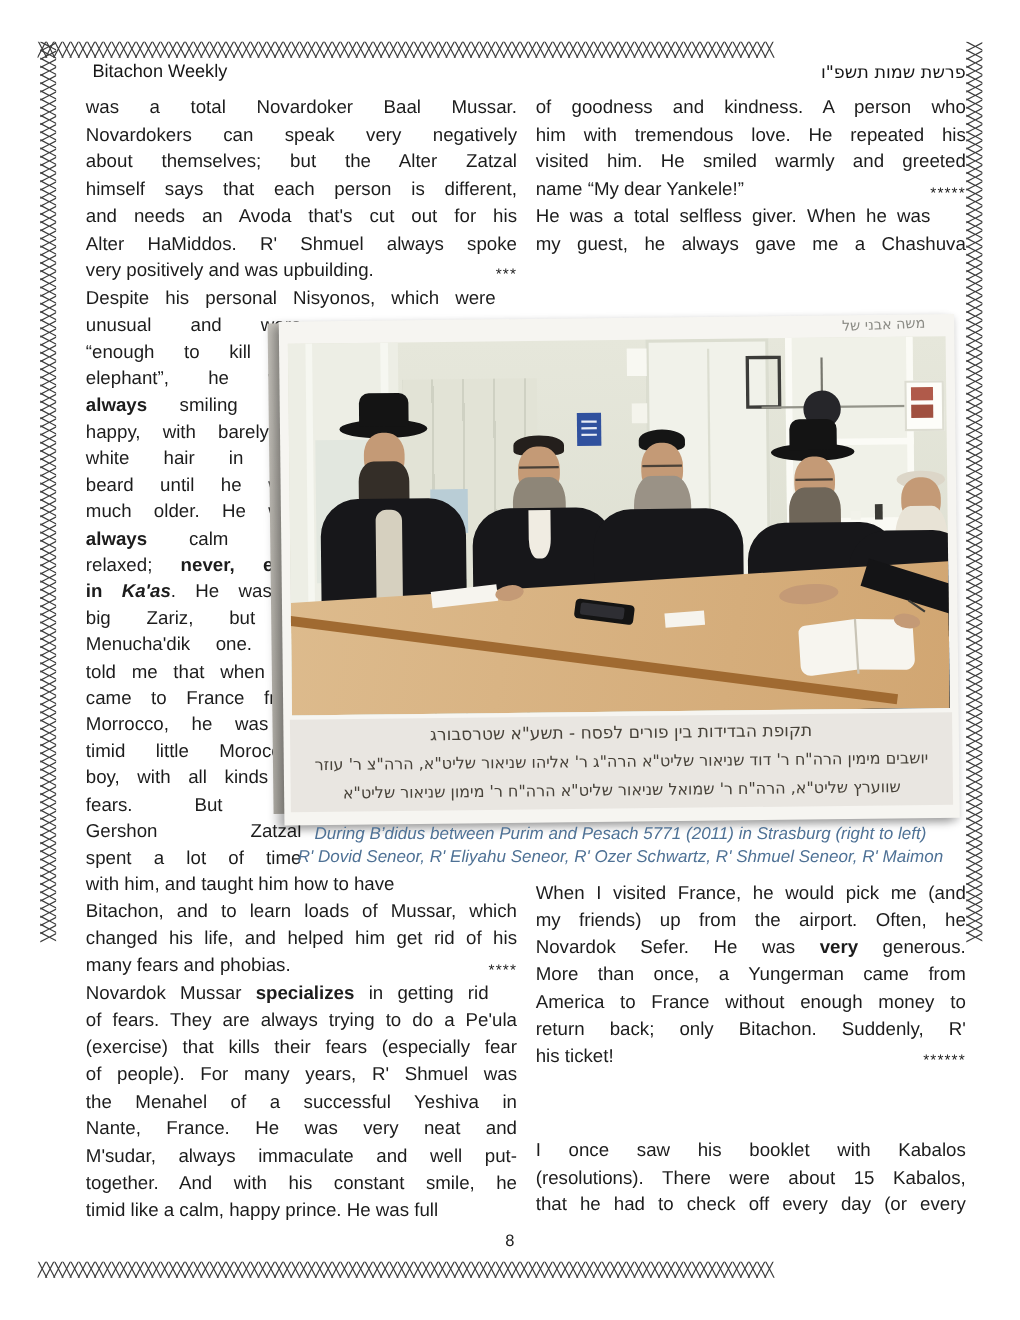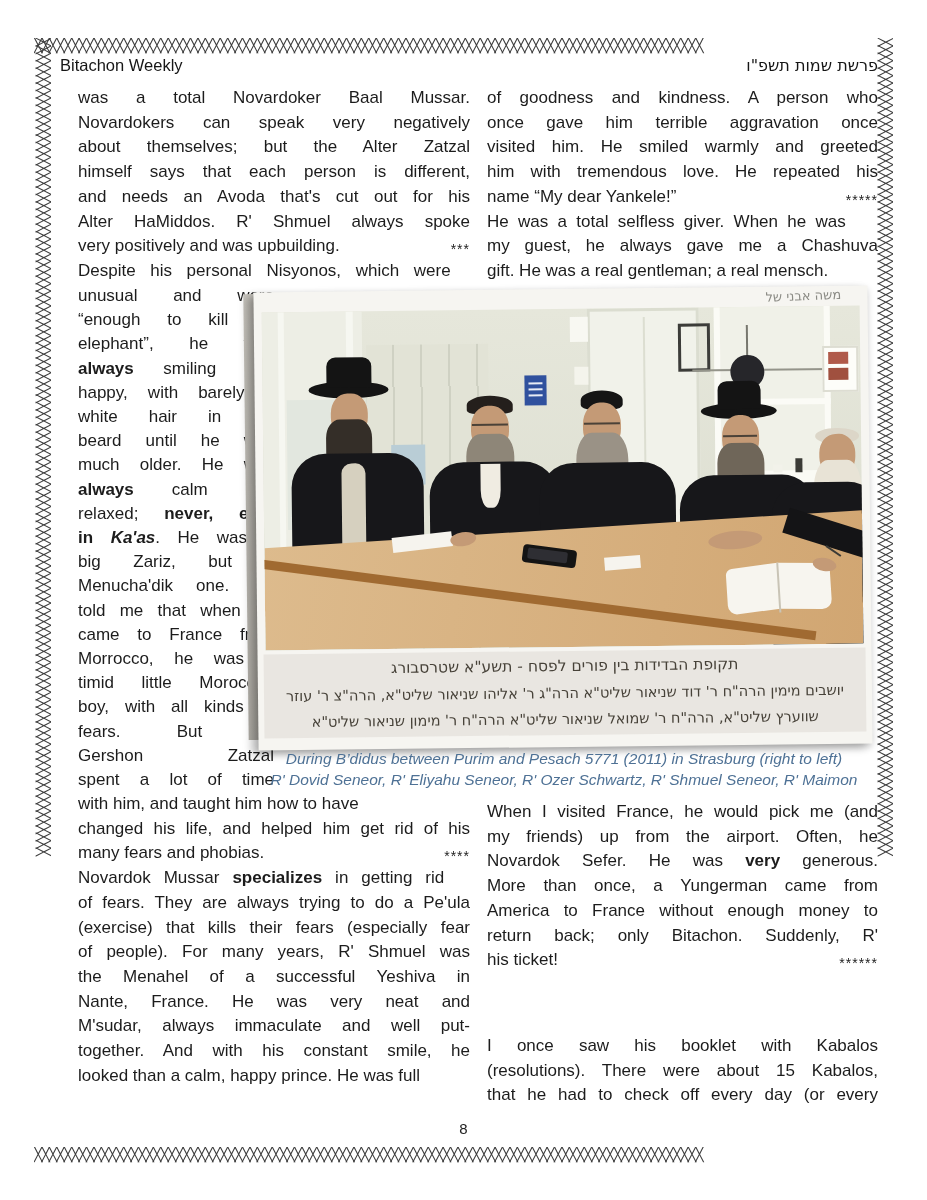--- a/index.html
+++ b/index.html
@@ -11,21 +11,21 @@
   
   .border-h{position:absolute;left:34px;width:860px;height:17px;overflow:hidden;
     white-space:nowrap;color:#3d3d3d;font:14px/15px "DejaVu Sans",sans-serif;letter-spacing:-1px;}
   .border-top{top:38px;} .border-bottom{top:1147px;}
   .border-v{position:absolute;top:38px;height:1126px;width:17px;overflow:hidden;
     color:#3d3d3d;font:14px/15px "DejaVu Sans",sans-serif;letter-spacing:-1px;
     writing-mode:vertical-rl;}
   .border-left{left:34px;} .border-right{left:876px;}
   
   .hdr{position:absolute;top:56px;font-size:16.5px;color:#161616;}
-  .hdr-left{left:60px;}
+  .hdr-left{left:84px;}
   .hdr-right{left:488px;width:390px;text-align:right;direction:rtl;font-family:"DejaVu Sans",sans-serif;font-size:16px;}
   
   .block{position:absolute;font-size:17px;line-height:24.7px;color:#1c1c1c;}
   .tl{text-align:justify;text-align-last:justify;}
   .tl.nj{text-align-last:left;}
   .i{} .b{font-weight:bold;} .bi{font-weight:bold;font-style:italic;}
   .star{float:right;font-size:14px;letter-spacing:1px;padding-top:3px;}
   #left-top{left:78px;top:86px;width:392px;}
   #left-narrow{left:78px;top:284px;width:196px;line-height:24.2px;}
   #left-bottom{left:78px;top:792px;width:392px;}
@@ -189,41 +189,40 @@
     <div class="tl"><span>came to France from</span></div>
     <div class="tl"><span>Morrocco, he was a</span></div>
     <div class="tl"><span>timid little Moroccan</span></div>
     <div class="tl"><span>boy, with all kinds of</span></div>
     <div class="tl"><span>fears. But R'</span></div>
     <div class="tl"><span>Gershon </span><span class="i">Zatzal</span></div>
     <div class="tl"><span>spent a lot of time</span></div>
   </div>
 <div id="left-bottom" class="block">
     <div class="tl nj"><span>with him, and taught him how to have</span></div>
+    <div class="tl"><span class="i">Bitachon</span><span>, and to learn loads of </span><span class="i">Mussar</span><span>, which</span></div>
     <div class="tl"><span>changed his life, and helped him get rid of his</span></div>
     <div class="tl nj"><span class="star">****</span><span>many fears and phobias.</span></div>
     <div class="tl"><span class="i">Novardok Mussar</span><span> </span><span class="b">specializes</span><span> in getting rid</span></div>
     <div class="tl"><span>of fears. They are always trying to do a </span><span class="i">Pe'ula</span></div>
     <div class="tl"><span>(exercise) that kills their fears (especially fear</span></div>
     <div class="tl"><span>of people). For many years, R' Shmuel was</span></div>
     <div class="tl"><span>the </span><span class="i">Menahel</span><span> of a successful </span><span class="i">Yeshiva</span><span> in</span></div>
     <div class="tl"><span>Nante, France. He was very neat and</span></div>
     <div class="tl"><span class="i">M'sudar</span><span>, always immaculate and well put-</span></div>
     <div class="tl"><span>together. And with his constant smile, he</span></div>
-    <div class="tl nj"><span>looked than a calm, happy prince. He was full</span></div>
+    <div class="tl nj"><span>timid like a calm, happy prince. He was full</span></div>
   </div>
 <div id="right-top" class="block">
     <div class="tl"><span>of goodness and kindness. A person who</span></div>
-    <div class="tl"><span>once gave him terrible aggravation once</span></div>
+    <div class="tl"><span>him with tremendous love. He repeated his</span></div>
     <div class="tl"><span>visited him. He smiled warmly and greeted</span></div>
-    <div class="tl"><span>him with tremendous love. He repeated his</span></div>
     <div class="tl nj"><span class="star">*****</span><span>name “My dear Yankele!”</span></div>
     <div class="tl"><span>He was a total selfless giver. When he was</span></div>
     <div class="tl"><span>my guest, he always gave me a </span><span class="i">Chashuva</span></div>
-    <div class="tl nj"><span>gift. He was a real gentleman; a real mensch.</span></div>
   </div>
 <div id="right-b1" class="block">
     <div class="tl"><span>When I visited France, he would pick me (and</span></div>
     <div class="tl"><span>my friends) up from the airport. Often, he</span></div>
     <div class="tl"><span class="i">Novardok Sefer</span><span>. He was </span><span class="b">very</span><span> generous.</span></div>
     <div class="tl"><span>More than once, a </span><span class="i">Yungerman</span><span> came from</span></div>
     <div class="tl"><span>America to France without enough money to</span></div>
     <div class="tl"><span>return back; only </span><span class="i">Bitachon</span><span>. Suddenly, R'</span></div>
     <div class="tl nj"><span class="star">******</span><span>his ticket!</span></div>
   </div>

